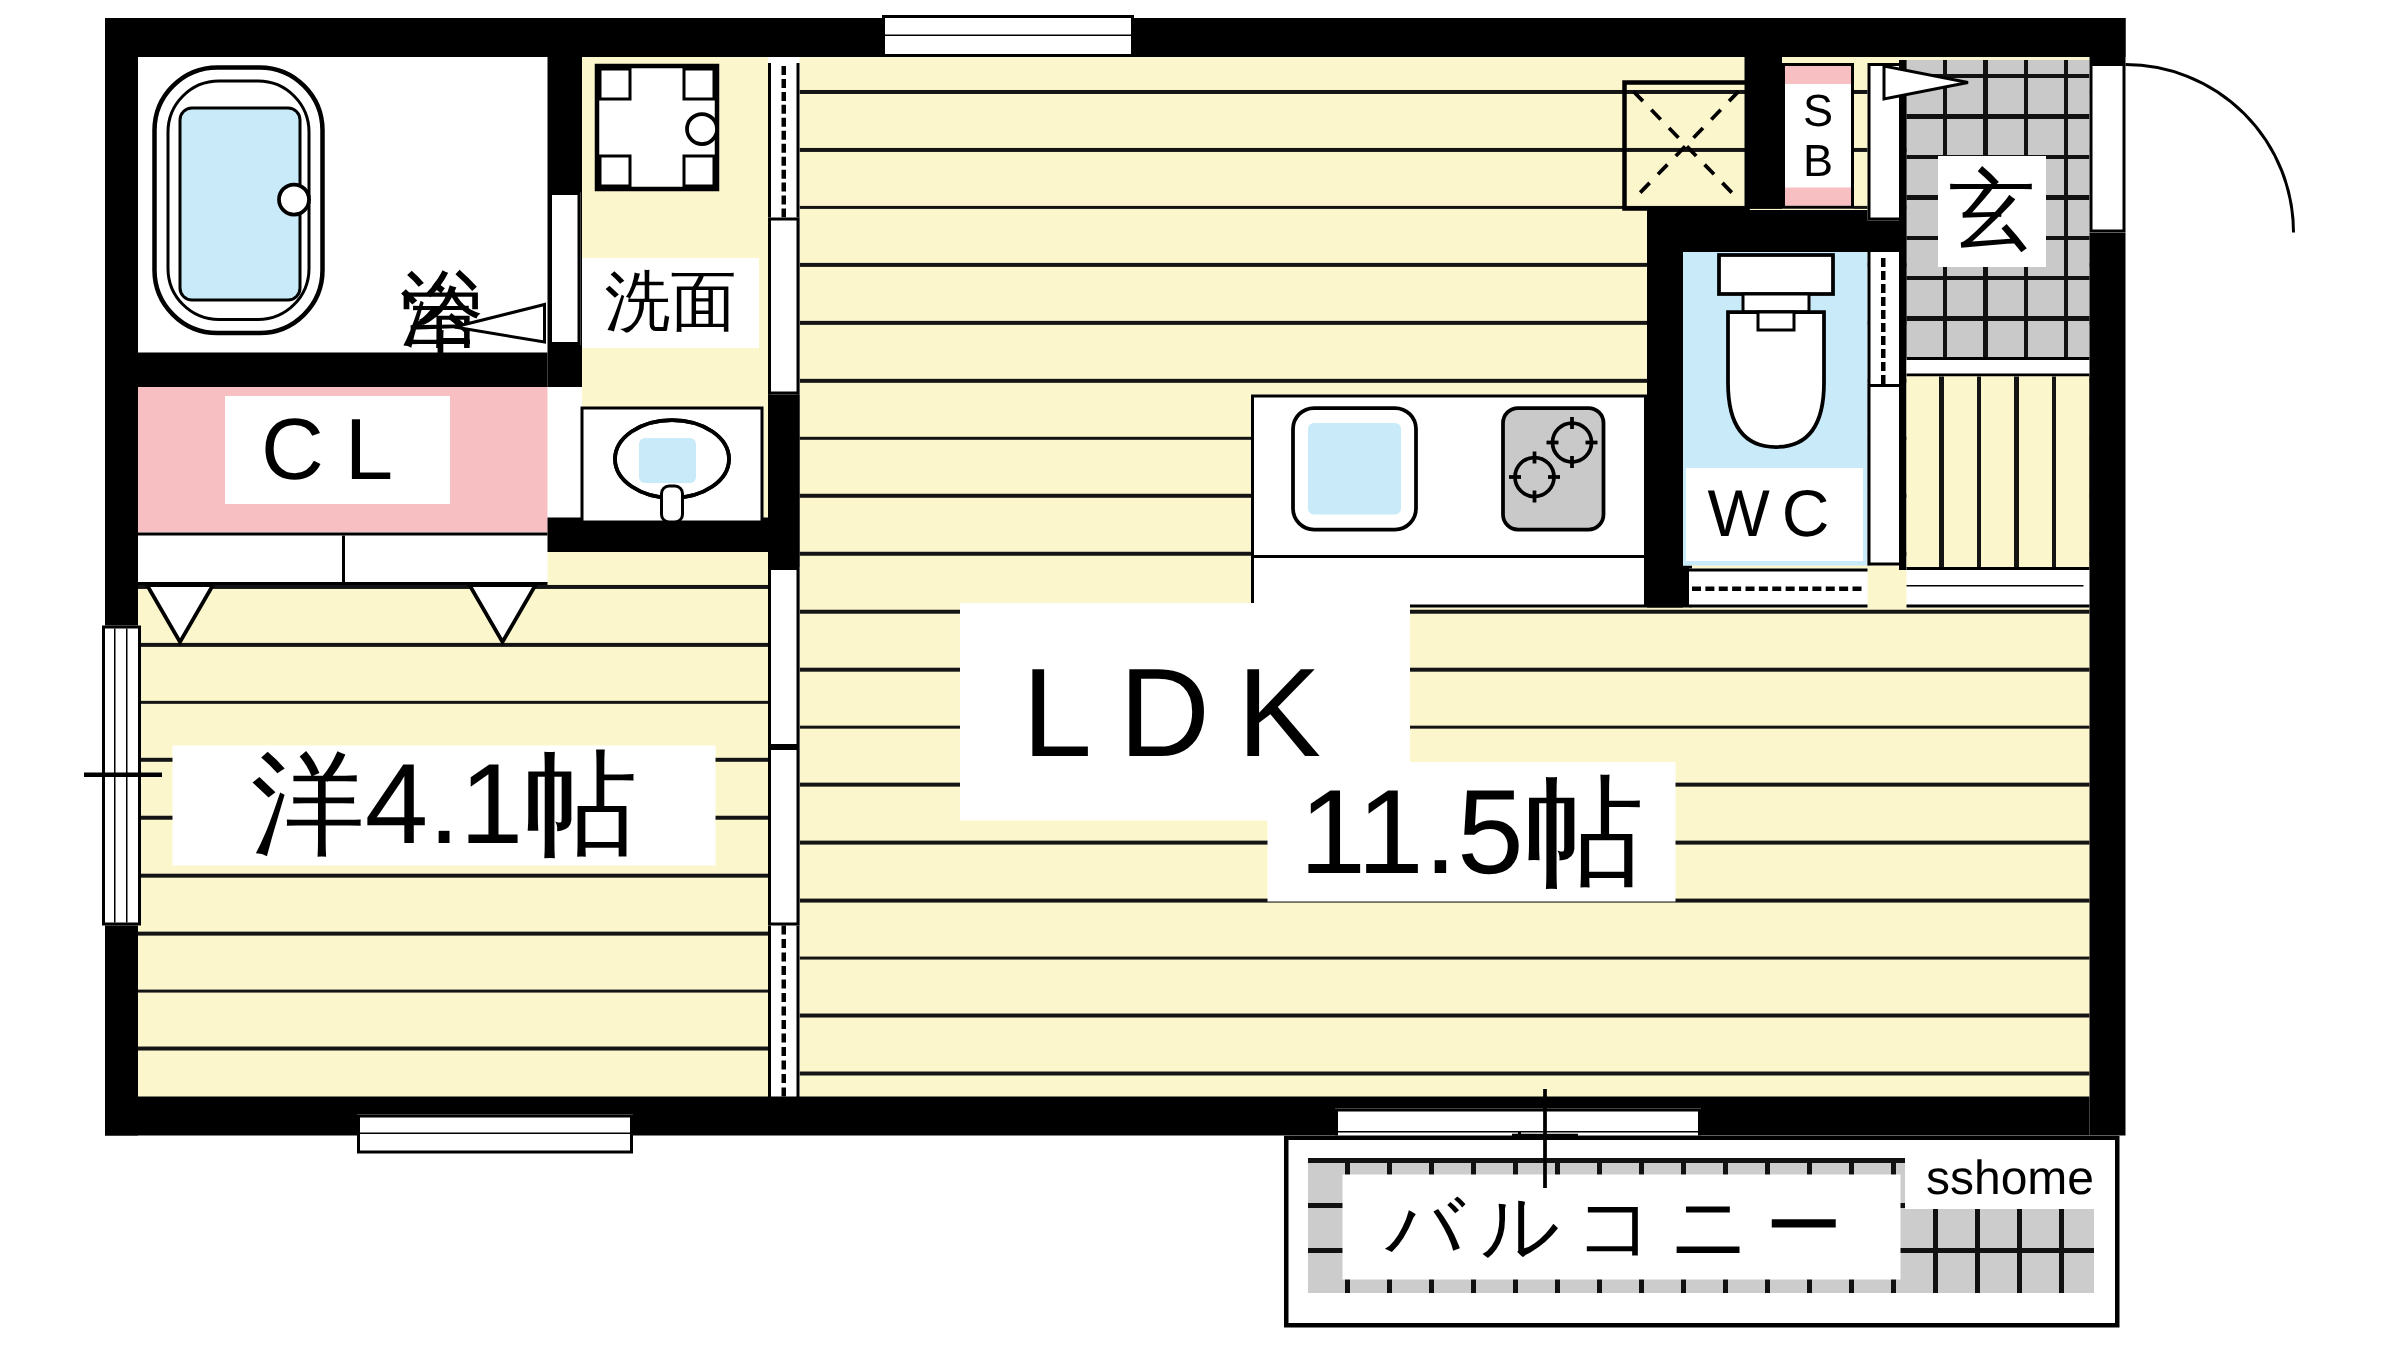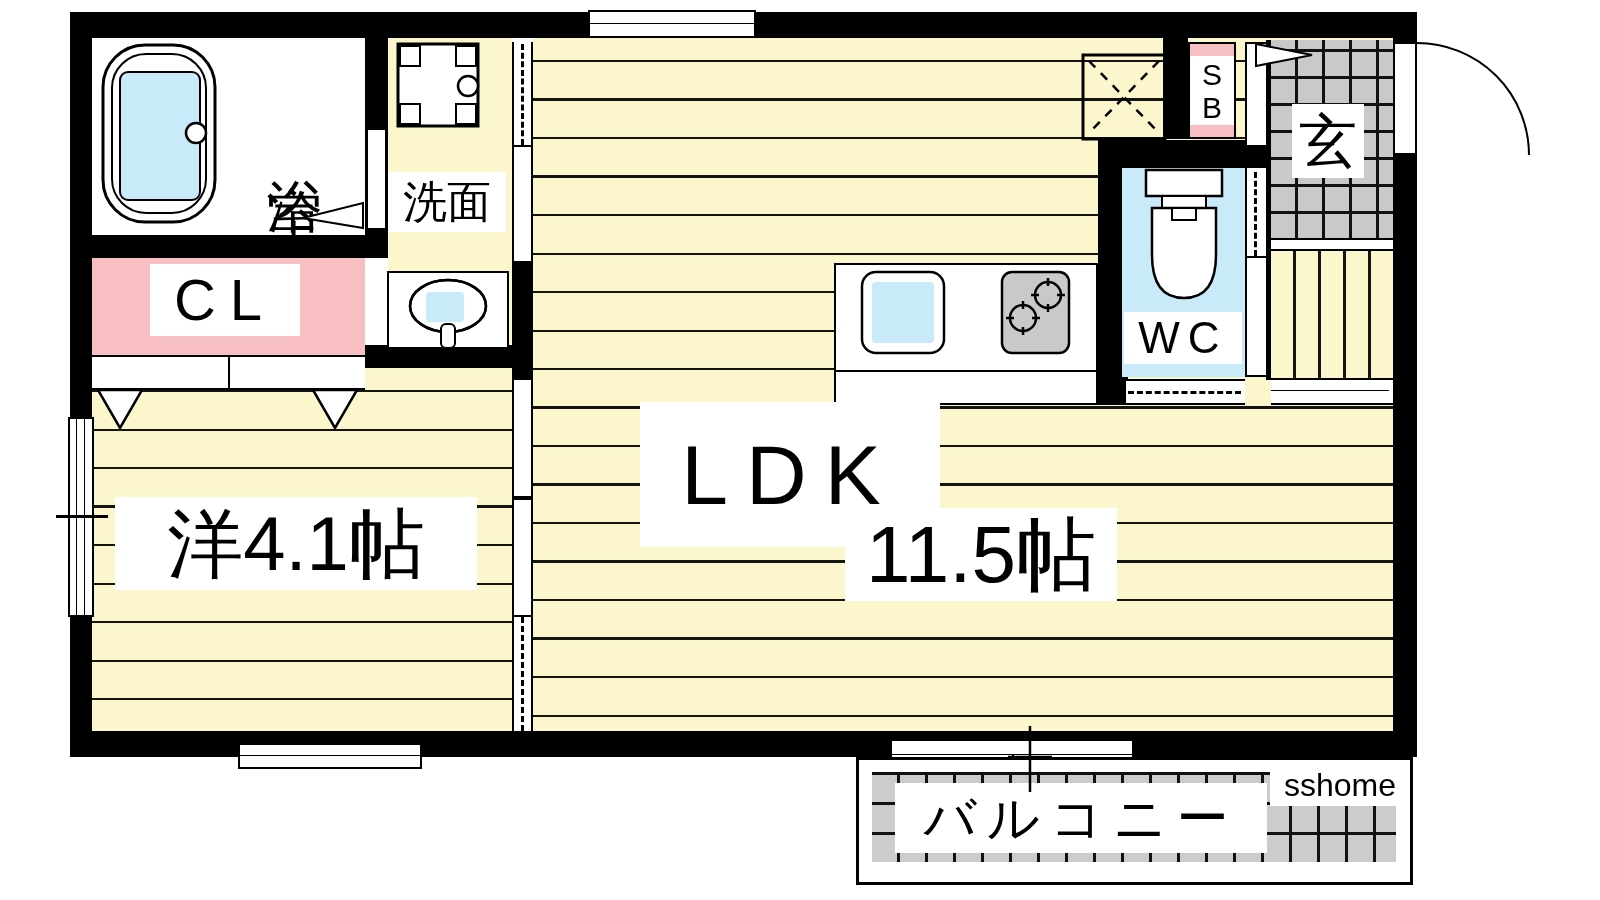--- a/index.html
+++ b/index.html
@@ -116,24 +116,24 @@
     <div class="abs vline" style="left:120px;top:13px;height:15px;width:2px;"></div>
   </div>
   <div class="abs door-panel" style="left:1393px;top:42px;width:24px;height:113px;"></div>
 
   <div class="abs whitebox" style="left:856px;top:757px;width:557px;height:128px;border:3px solid #000;"></div>
   <div class="abs tiles-balcony" style="left:872px;top:772px;width:524px;height:90px;"></div>
 
   <div class="abs label-box vertical-text" style="left:258px;top:66px;width:74px;height:148px;font-size:56px;">浴室</div>
   <div class="abs label-box" style="left:150px;top:264px;width:150px;height:72px;font-size:58px;letter-spacing:14px;">CL</div>
   <div class="abs label-box" style="left:388px;top:172px;width:118px;height:60px;font-size:44px;">洗面</div>
-  <div class="abs label-box" style="left:115px;top:497px;width:362px;height:93px;font-size:76px;text-align:right;">洋4.1帖</div>
+  <div class="abs label-box" style="left:115px;top:497px;width:362px;height:80px;font-size:76px;text-align:right;">洋4.1帖</div>
   <div class="abs label-box" style="left:640px;top:402px;width:300px;height:145px;font-size:84px;letter-spacing:18px;">LDK</div>
   <div class="abs label-box" style="left:845px;top:508px;width:272px;height:93px;font-size:80px;">11.5帖</div>
-  <div class="abs label-box" style="left:1124px;top:312px;width:118px;height:52px;font-size:44px;letter-spacing:8px;">WC</div>
+  <div class="abs label-box" style="left:1124px;top:312px;width:118px;height:62px;font-size:44px;letter-spacing:8px;">WC</div>
   <div class="abs label-box" style="left:1292px;top:104px;width:72px;height:74px;font-size:58px;">玄</div>
   <div class="abs label-box" style="left:1270px;top:764px;width:140px;height:42px;font-size:32px;">sshome</div>
   <div class="abs label-box" style="left:895px;top:783px;width:372px;height:70px;font-size:52px;letter-spacing:10px;">バルコニー</div>
 
   <svg class="overlay" width="1600" height="900" viewBox="0 0 1600 900">
 
     <g>
       <rect x="103" y="45" width="112" height="177" rx="42" fill="#fff" stroke="#000" stroke-width="3"></rect>
       <rect x="112" y="54" width="94" height="159" rx="34" fill="#fff" stroke="#000" stroke-width="2"></rect>
       <rect x="120" y="72" width="80" height="128" rx="8" fill="#C8EAF9" stroke="#000" stroke-width="2"></rect>

